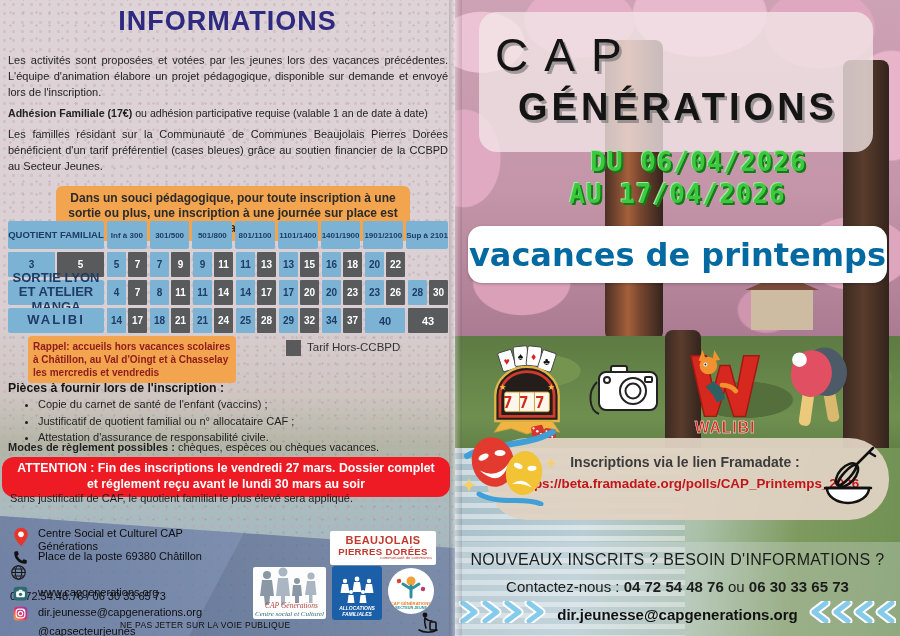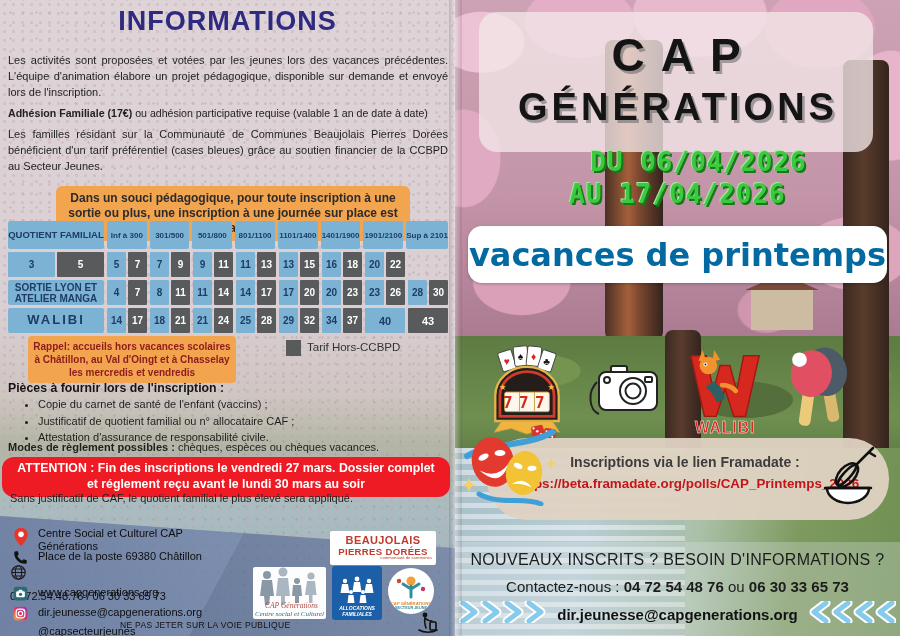--- a/index.html
+++ b/index.html
@@ -26,34 +26,34 @@
 
   
   .tablewrap{left:8px;top:221px;width:440px;}
   .trow{display:grid;grid-template-columns:96px repeat(8,1fr);column-gap:3px;margin-bottom:3px;}
   .hlabel,.hcol,.rlabel{background:#7cb3d4;color:#1e3c64;font-weight:bold;
     display:flex;align-items:center;justify-content:center;text-align:center;border-radius:2px;}
   .hlabel{font-size:9.5px;line-height:1.15;height:28px;}
   .hcol{font-size:8px;white-space:nowrap;height:28px;}
   .rlabel{line-height:1.1;}
   .row-md .rlabel{font-size:9.5px;}
-  .row-sm .rlabel{font-size:10px;}
+  .row-sm .rlabel{font-size:13px;}
   .row-lg .rlabel{font-size:13px;letter-spacing:2px;}
   .row-md .cgroup,.row-md .rlabel,.row-md .cell,
   .row-sm .cgroup,.row-sm .rlabel,.row-sm .cell,
   .row-lg .cgroup,.row-lg .rlabel,.row-lg .cell{height:25px;}
   .cgroup{display:flex;gap:2px;}
   .cell{flex:1;display:flex;align-items:center;justify-content:center;
     font-size:10px;font-weight:bold;border-radius:1px;}
   .cb{background:#7cb3d4;color:#1e3c64;}
   .cd{background:#595a5c;color:#ffffff;}
   .cell.wide{width:100%;font-size:11px;}
 
   .rappel{left:28px;top:336px;width:198px;background:#f2a44e;border-radius:4px;
-    padding:4px 5px;font-size:10px;font-weight:bold;color:#8e1b1e;text-align:center;line-height:1.3;}
+    padding:4px 5px;font-size:10px;font-weight:bold;color:#8e1b1e;line-height:1.3;}
   .legend-sq{left:286px;top:340px;width:15px;height:16px;background:#595a5c;}
   .legend-label{left:307px;top:341px;font-size:11.5px;color:#333;}
 
   .pieces-title{left:8px;top:381px;font-size:12.3px;font-weight:bold;color:#151515;}
   .pieces-list{left:24px;top:398px;width:410px;margin:0;padding:0 0 0 14px;
     font-size:11px;color:#1f1f1f;}
   .pieces-list li{margin-bottom:4.5px;}
   .modes{left:8px;top:441px;width:440px;font-size:11px;color:#1f1f1f;}
   .attention{left:2px;top:457px;width:428px;background:#ee1b24;border-radius:12px;
     padding:4px 10px;font-size:12.3px;font-weight:bold;color:#fff;text-align:center;line-height:1.3;}
@@ -124,21 +124,21 @@
      radial-gradient(80px 30px at 65% 55%,#556f3c 0 60%,transparent 62%),
      radial-gradient(60px 24px at 90% 35%,#6d8c4b 0 60%,transparent 62%),
      linear-gradient(180deg,#5d7b42,#6f8f50 70%,#627f46);}
   .rp-water{left:0;top:448px;width:445px;height:188px;
     background:linear-gradient(100deg,#afc6cf 0%,#c3d6dc 30%,#a9bfa6 55%,#7e9a5f 75%,#6f8f52 100%);}
   .rp-water::before{content:"";position:absolute;left:0;top:0;width:230px;height:188px;
     background:repeating-linear-gradient(180deg,rgba(255,255,255,.55) 0 5px,rgba(150,175,185,.35) 5px 11px);
     opacity:.7;}
   .rp-title-panel{left:24px;top:12px;width:394px;height:140px;
     background:rgba(242,231,232,.78);border-radius:18px;}
-  .rp-t1{left:24px;top:28px;width:394px;text-align:center;font-size:46px;font-weight:bold;
+  .rp-t1{left:24px;top:28px;width:394px;text-align:left;font-size:46px;font-weight:normal;
     letter-spacing:16px;text-indent:16px;color:#141414;text-shadow:2.5px 2.5px 0 rgba(100,100,100,.55);}
   .rp-t2{left:24px;top:86px;width:394px;text-align:center;font-size:38px;font-weight:bold;
     letter-spacing:4px;text-indent:4px;color:#141414;text-shadow:2.5px 2.5px 0 rgba(100,100,100,.55);}
   .rp-date{left:0;width:445px;text-align:center;font-family:"DejaVu Sans Mono",monospace;
     font-weight:bold;font-size:26px;color:#3cc93f;letter-spacing:1px;
     text-shadow:2px 2px 0 #157a18,-1px -1px 0 #9fe8a0;}
   .rp-d1{top:147px;margin-left:21px;}
   .rp-d2{top:179px;}
   .vacances-box{left:13px;top:226px;width:419px;height:57px;background:#ffffff;border-radius:14px;
     display:flex;align-items:center;justify-content:center;box-shadow:0 1px 3px rgba(0,0,0,.25);}

